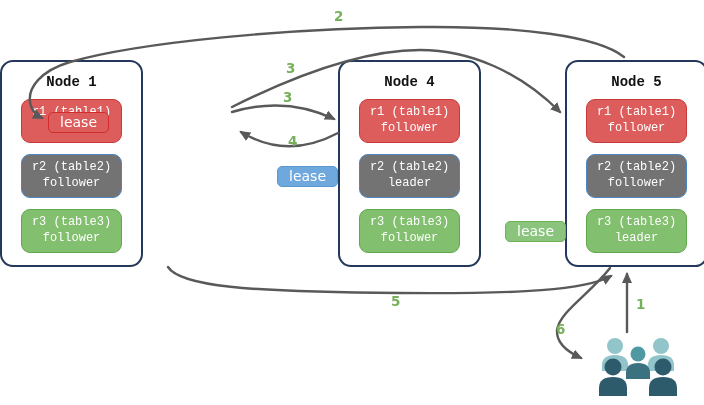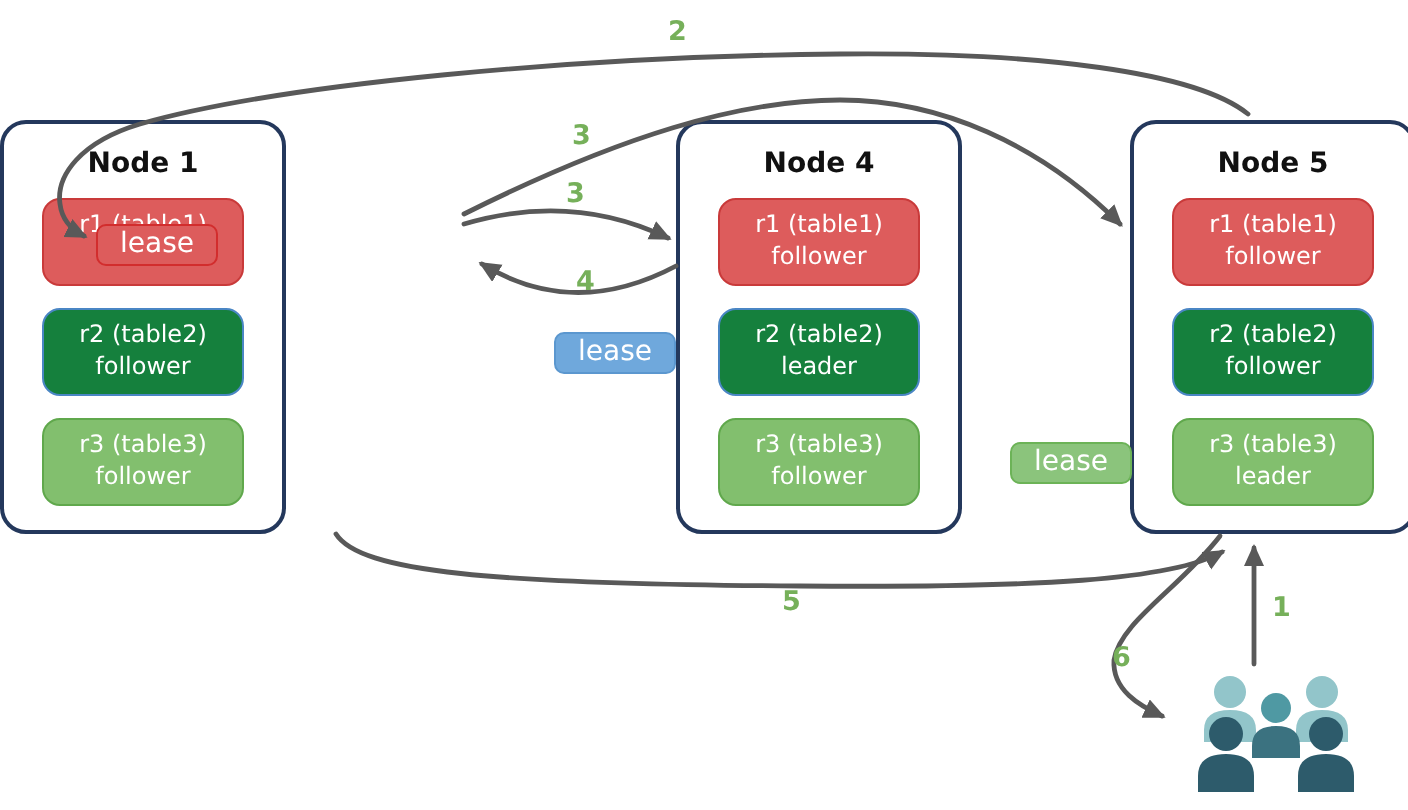--- a/index.html
+++ b/index.html
@@ -3,34 +3,34 @@
 <meta charset="utf-8">
 <style>
   html,body{margin:0;padding:0;background:#fff;}
   .canvas{
     position:relative;width:704px;height:405px;background:#ffffff;
     font-family:"DejaVu Sans","Liberation Sans",sans-serif;overflow:hidden;
   }
   .arrows{position:absolute;left:0;top:0;width:704px;height:405px;z-index:5;pointer-events:none;}
   .node{
     position:absolute;top:60px;width:143px;height:207px;background:#fff;
-    border:2px solid #24385c;border-radius:13px;box-sizing:border-box;z-index:2;
+    border:2px solid #24385c;border-radius:13px;box-sizing:border-box;z-index:2;font-family:Liberation Mono, monospace;
   }
   .node-title{
     text-align:center;font-weight:bold;font-size:14px;color:#111;
     margin-top:12px;margin-bottom:9px;
   }
   .replica{
     width:101px;height:44px;margin:0 auto 11px auto;border-radius:9px;
     border:1.5px solid transparent;box-sizing:border-box;
     display:flex;flex-direction:column;justify-content:center;align-items:center;
     color:#fff;font-size:12px;line-height:1.3;text-align:center;
   }
   .replica.red{background:#dd5c5c;border-color:#c93a3a;}
-  .replica.blue{background:#15803d;border-color:#4a86c4;}
+  .replica.blue{background:#737373;border-color:#4a86c4;}
   .replica.green{background:#82bf6e;border-color:#60a84c;}
   .lease{
     position:absolute;z-index:3;color:#fff;font-size:14px;line-height:17px;
     padding:1px 11px;border-radius:5px;border:1.5px solid transparent;
   }
   .lease.red{left:48px;top:112px;background:#dd5c5c;border-color:#d22d2d;}
   .lease.blue{left:277px;top:166px;background:#6fa8dc;border-color:#5b97cf;}
   .lease.green{left:505px;top:221px;background:#8bc47c;border-color:#6cb357;}
   .step{
     position:absolute;z-index:6;color:#76b05a;font-weight:bold;font-size:13.5px;

